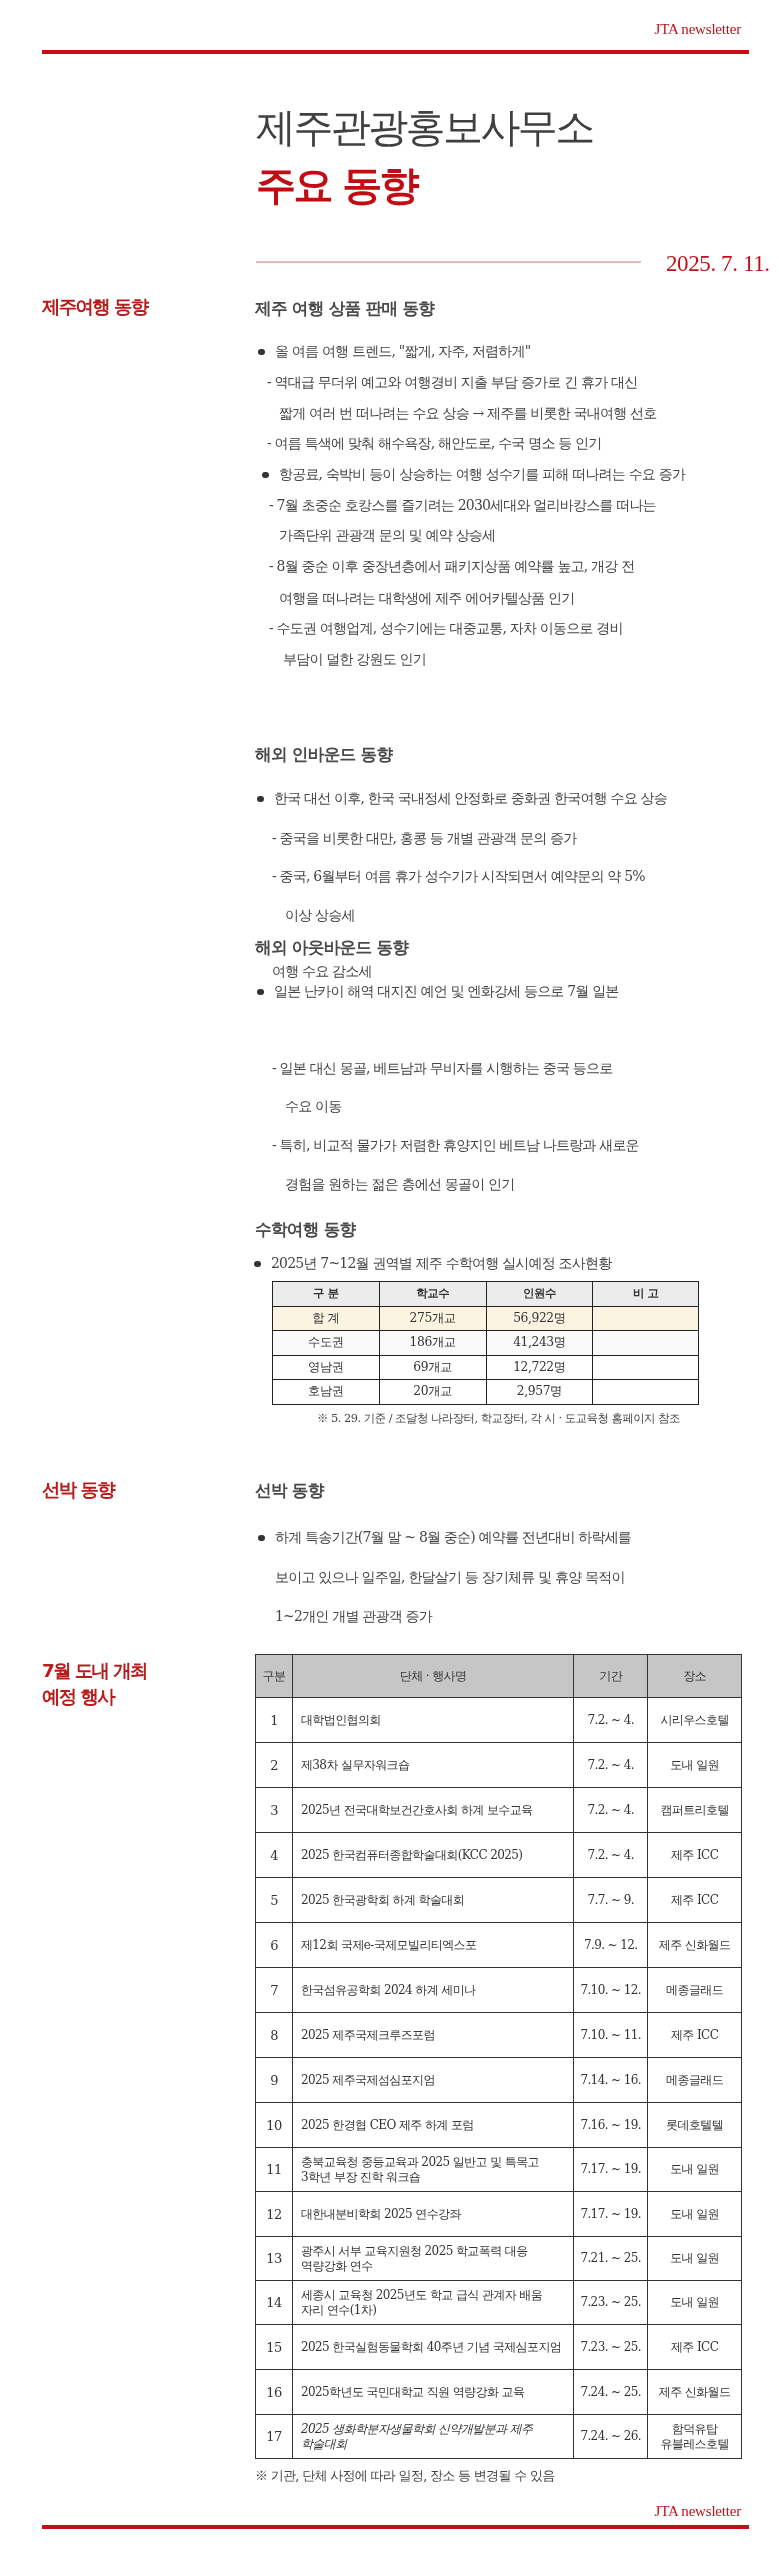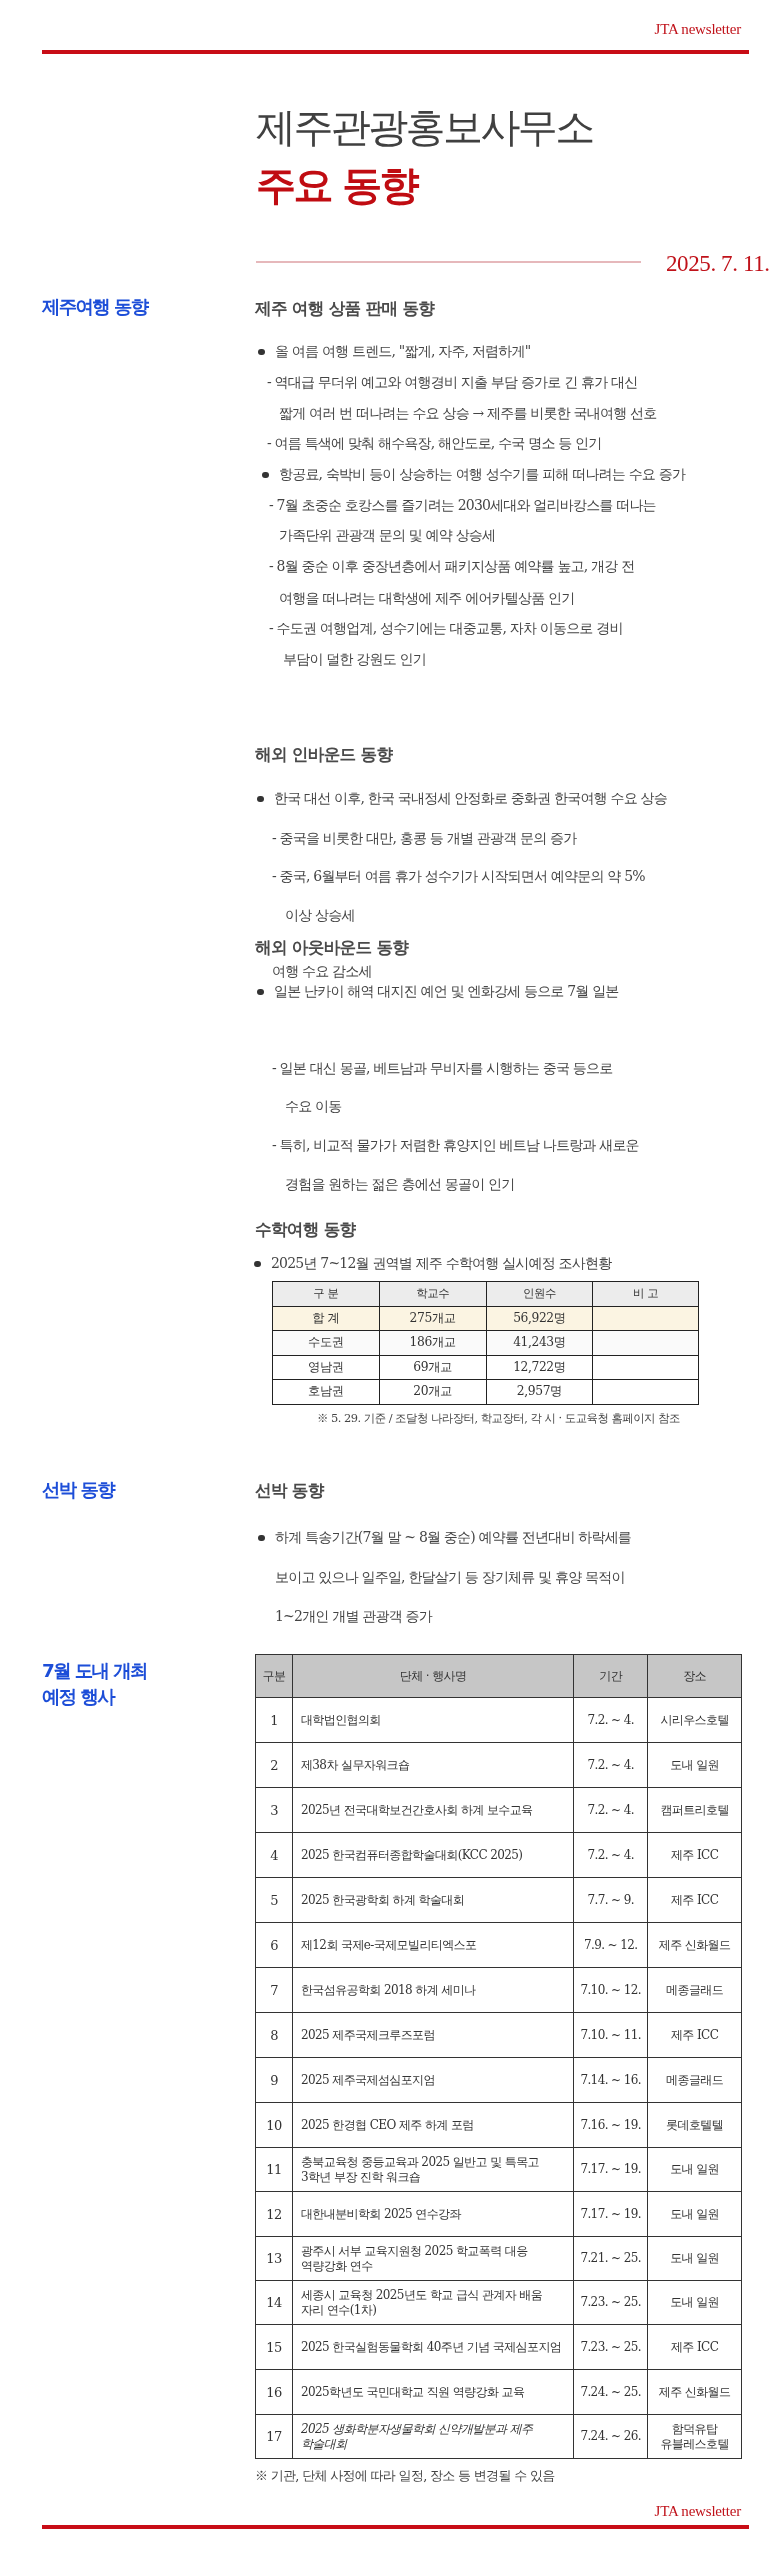--- a/index.html
+++ b/index.html
@@ -7,30 +7,30 @@
   body { position: relative; font-family: "DejaVu Serif", "Liberation Serif", serif; color: #3a3a3a; overflow: hidden; }
 
   .brand { position: absolute; right: 39px; font-family: "Liberation Serif", serif; font-size: 15px; color: #c0121a; letter-spacing: -0.2px; }
   .rule-red { position: absolute; left: 42px; width: 707px; height: 3.5px; background: #c80d16; }
 
   .title-main { position: absolute; left: 256px; top: 103px; font-family: "DejaVu Sans", "Liberation Sans", sans-serif; font-size: 40px; color: #404040; letter-spacing: -2.6px; line-height: 49px; }
   .title-sub { position: absolute; left: 256px; top: 161px; font-family: "DejaVu Sans", "Liberation Sans", sans-serif; font-weight: bold; font-size: 40px; color: #c00c12; letter-spacing: -2.6px; line-height: 49px; }
   .date-rule { position: absolute; left: 256px; top: 261px; width: 385px; height: 1.8px; background: #e6b8bb; }
   .date { position: absolute; left: 666px; top: 251px; font-family: "Liberation Serif", serif; font-size: 23px; color: #c0121a; letter-spacing: -0.4px; }
 
-  .sec-label { position: absolute; left: 42px; font-family: "DejaVu Sans", "Liberation Sans", sans-serif; font-weight: bold; font-size: 18.4px; color: #1d4ed8; letter-spacing: -1.6px; line-height: 26px; }
+  .sec-label { position: absolute; left: 42px; font-family: "DejaVu Sans", "Liberation Sans", sans-serif; font-weight: bold; font-size: 18.4px; color: #b91c1c; letter-spacing: -1.6px; line-height: 26px; }
 
   .sub-head { position: absolute; left: 255px; font-family: "DejaVu Sans", "Liberation Sans", sans-serif; font-size: 16.6px; font-weight: bold; color: #4a4a4a; letter-spacing: -0.7px; }
 
   .line { position: absolute; font-size: 14px; color: #444; letter-spacing: -0.8px; white-space: nowrap; line-height: 19px; }
   .bullet::before { content: ""; position: absolute; left: -16.6px; top: 7px; width: 6.1px; height: 6.1px; border-radius: 50%; background: #333; }
 
   table { border-collapse: collapse; position: absolute; }
   .school-table td, .school-table th { border: 1.3px solid #222; text-align: center; font-size: 12.3px; color: #333; height: 24.5px; font-weight: normal; letter-spacing: -0.4px; }
-  .school-table th { background: #ececec; font-weight: normal; font-family: "DejaVu Sans", sans-serif; font-size: 11.4px; }
+  .school-table th { background: #ececec; font-weight: bold; font-family: "DejaVu Sans", sans-serif; font-size: 11.4px; }
   .school-table tr.total td { background: #fbf4e2; }
   .school-table tr.r1 td { background: #fafafa; }
 
   .event-table td, .event-table th { border: 1.3px solid #333; font-size: 12px; color: #333; letter-spacing: -0.6px; line-height: 15px; }
   .event-table th { background: #c6c6c6; height: 43px; text-align: center; font-family: "DejaVu Sans", sans-serif; font-size: 12px; font-weight: normal; }
   .event-table td { height: 45px; }
   .event-table td.num { text-align: center; font-size: 13px; }
   .event-table td.name { text-align: left; padding-left: 8px; }
   .event-table td.period, .event-table td.place { text-align: center; }
 
@@ -225,21 +225,21 @@
         </td>
     <td class="period">7.9. ~ 12.</td>
     <td class="place">
           <div class="p1">제주 신화월드</div>
           <div class="p2"></div>
         </td>
   </tr>
       <tr>
     <td class="num">7</td>
     <td class="name">
-          <div class="n1">한국섬유공학회 2018 하계 세미나</div>
+          <div class="n1">한국섬유공학회 2024 하계 세미나</div>
           <div class="n2"></div>
         </td>
     <td class="period">7.10. ~ 12.</td>
     <td class="place">
           <div class="p1">메종글래드</div>
           <div class="p2"></div>
         </td>
   </tr>
       <tr>
     <td class="num">8</td>

